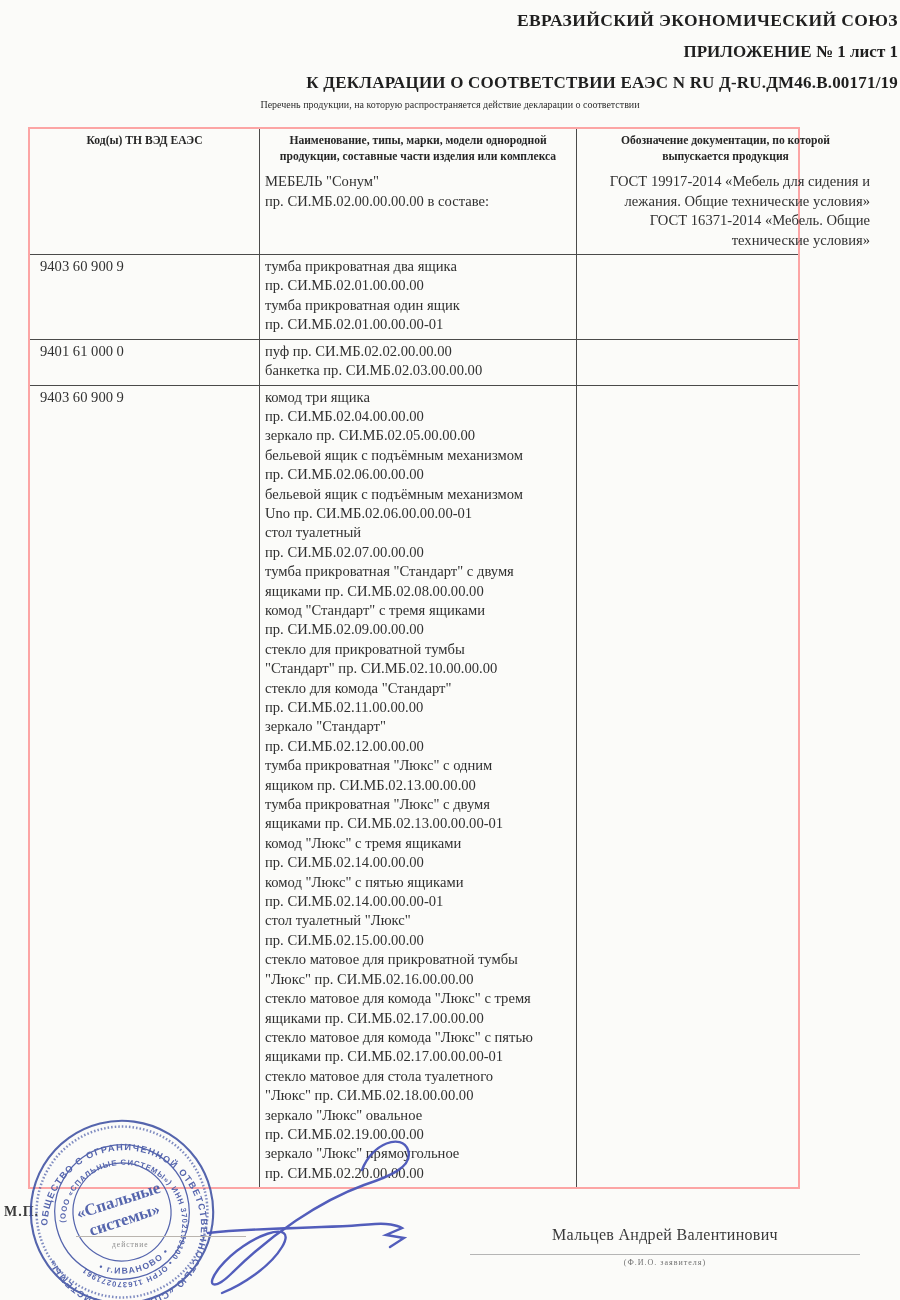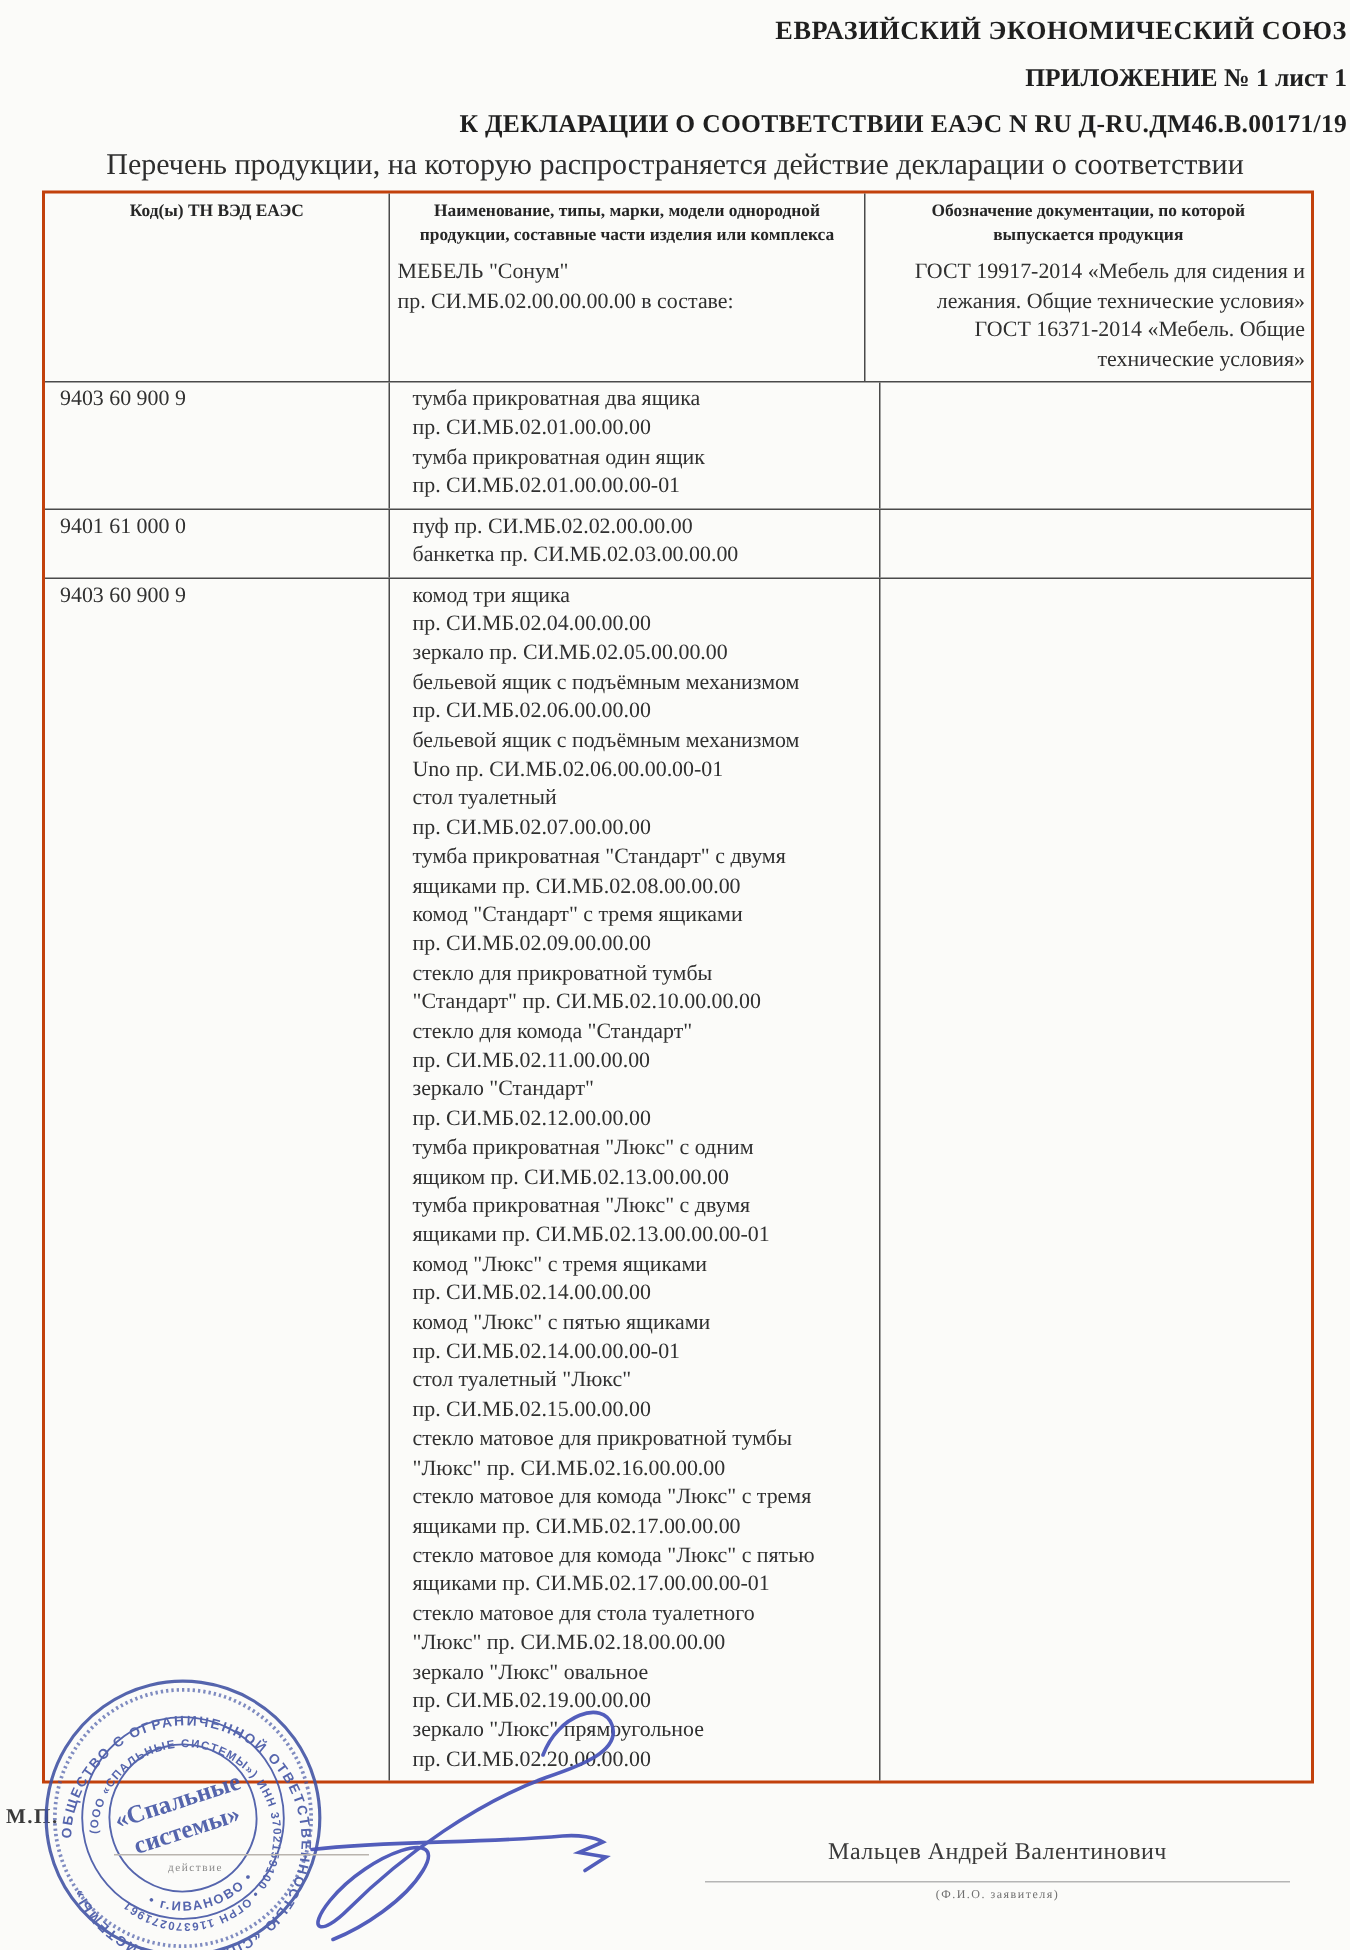--- a/index.html
+++ b/index.html
@@ -7,27 +7,27 @@
        background:#fbfbf9;font-family:"Liberation Serif", serif;color:#2b2b2b;}
   .page{position:absolute;inset:0;}
 
   
   .doc-header{position:absolute;top:8px;left:0;width:898px;text-align:right;}
   .h-line{font-weight:bold;color:#1f1f1f;}
   .h1{font-size:17.5px;letter-spacing:.4px;margin-top:2px;}
   .h2{font-size:17px;margin-top:11px;padding-left:48px;}
   .h3{font-size:17px;margin-top:11px;letter-spacing:.2px;}
   .subtitle{position:absolute;top:99px;left:0;width:900px;text-align:center;
-            font-size:20px;color:#2e2e2e;}
+            font-size:10px;color:#2e2e2e;}
 
   
-  .table{position:absolute;left:28px;top:127px;width:848px;
-         border:2px solid #c2410c;box-sizing:border-box;background:transparent;}
+  .table{position:absolute;left:28px;top:127px;width:772px;
+         border:2px solid #fca5a5;box-sizing:border-box;background:transparent;}
   .tr{display:grid;grid-template-columns:230px 317px 297px;}
-  .tr + .tr{border-top:1.5px solid #4a4a4a;gap:10px;}
+  .tr + .tr{border-top:1.5px solid #4a4a4a;}
   .td{border-right:1.5px solid #4a4a4a;box-sizing:border-box;
       font-size:14.6px;line-height:19.4px;white-space:pre-line;
       padding:2px 4px 4px 5px;color:#303030;}
   .td:last-child{border-right:none;}
   .td.code{padding-left:10px;}
   .td.docs{padding-left:6px;text-align:right;}
   .thead .td{font-weight:bold;text-align:center;font-size:11.6px;line-height:1.4;
              padding:4px 10px 5px;color:#262626;white-space:normal;}
 
   

